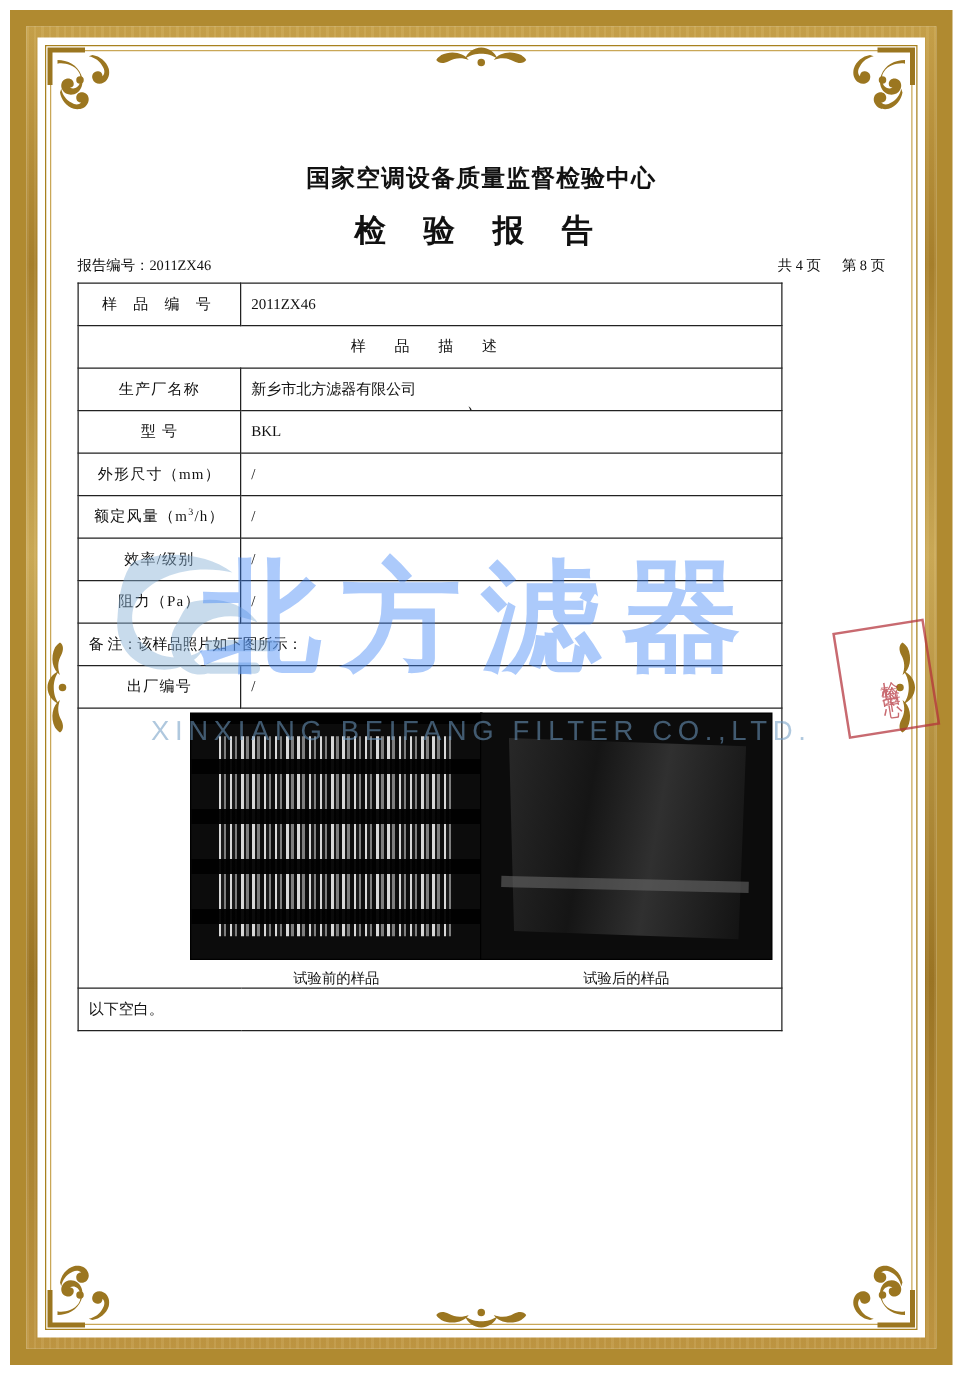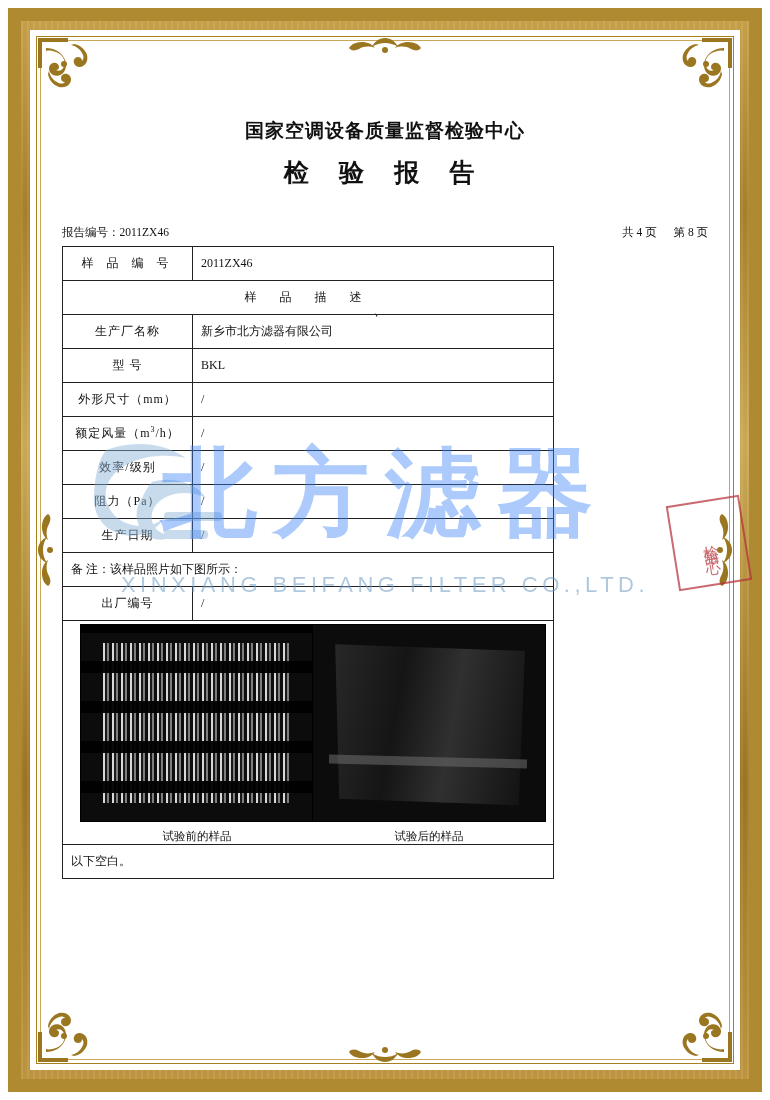--- a/index.html
+++ b/index.html
@@ -56,43 +56,43 @@
     position:absolute; color:#9b7620;
   }
   .edge-orn svg { display:block; }
   .edge-top  { left:50%; top:36px; transform:translateX(-50%); }
   .edge-bot  { left:50%; bottom:36px; transform:translateX(-50%) scaleY(-1); }
   .edge-left { left:36px; top:50%; transform:translateY(-50%); }
   .edge-right{ right:36px; top:50%; transform:translateY(-50%) scaleX(-1); }
 
   
   .page {
-    position:absolute; left:56px; top:56px; width:658px; height:988px;
+    position:absolute; left:56px; top:68px; width:658px; height:988px;
   }
 
   .title-zone { text-align:center; padding-top:62px; }
   .doc-org {
     font-size:19px; font-weight:bold; letter-spacing:1px; color:#111;
     font-family:"Liberation Serif", serif;
   }
   .doc-title {
     margin-top:12px; font-size:25px; font-weight:bold; letter-spacing:12px;
     color:#111;
   }
 
   .meta-row {
-    margin-top:36px; display:flex; justify-content:space-between;
+    margin-top:4px; display:flex; justify-content:space-between;
     font-size:11.5px; color:#111; padding:0 6px;
   }
   .meta-right span { margin-left:14px; }
 
   
   table.rep {
     margin-top:6px;
-    width:492px; margin-left:6px;
+    width:564px; margin-left:6px;
     border-collapse:collapse;
     table-layout:fixed;
   }
   table.rep td {
     border:1px solid #222;
     height:34px;
     font-size:12px;
     color:#111;
     padding:0 8px;
     vertical-align:middle;
@@ -314,24 +314,20 @@
     <tr>
       <td class="lab">额定风量（m<span class="sup">3</span>/h）</td>
       <td class="val">/</td>
     </tr>
     <tr>
       <td class="lab">效率/级别</td>
       <td class="val">/</td>
     </tr>
     <tr>
       <td class="lab">阻力（Pa）</td>
-      <td class="val">/</td>
-    </tr>
-    <tr>
-      <td class="lab">生产日期</td>
       <td class="val">/</td>
     </tr>
     <tr>
       <td class="notes" colspan="2">备 注：该样品照片如下图所示：</td>
     </tr>
     <tr>
       <td class="lab">出厂编号</td>
       <td class="val">/</td>
     </tr>
     <tr>

